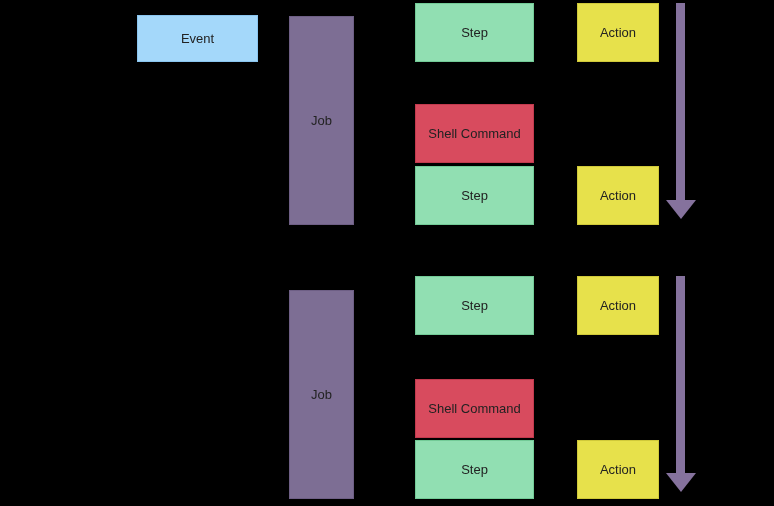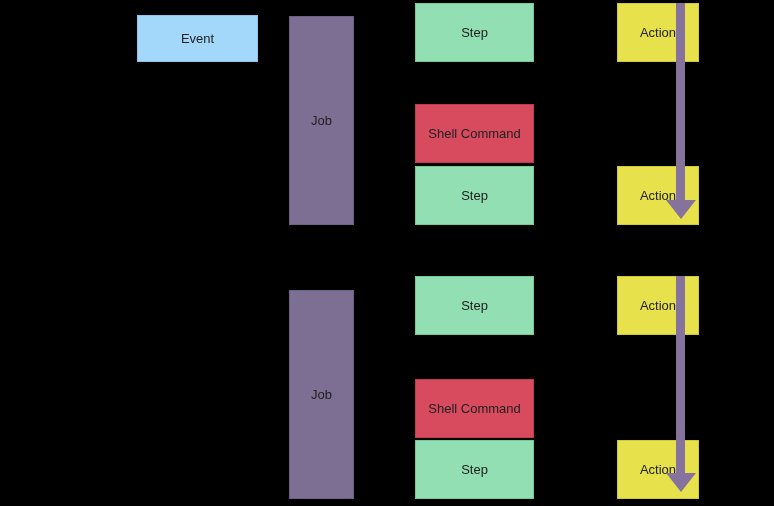--- a/index.html
+++ b/index.html
@@ -39,21 +39,20 @@
     border: 1px solid var(--step-border, #73cb97);
   }
   .node-shell {
     background: var(--shell-fill, #d84b5e);
     border: 1px solid var(--shell-border, #c23a4e);
     margin-top: 24px;
   }
   .node-action {
     background: var(--action-fill, #e7e14b);
     border: 1px solid var(--action-border, #d0c93a);
-    margin-left: 40px;
   }
   .flow-arrow {
     position: absolute;
     width: 31px;
     display: flex;
     flex-direction: column;
     align-items: center;
   }
   .arrow-shaft {
     width: 9px;

